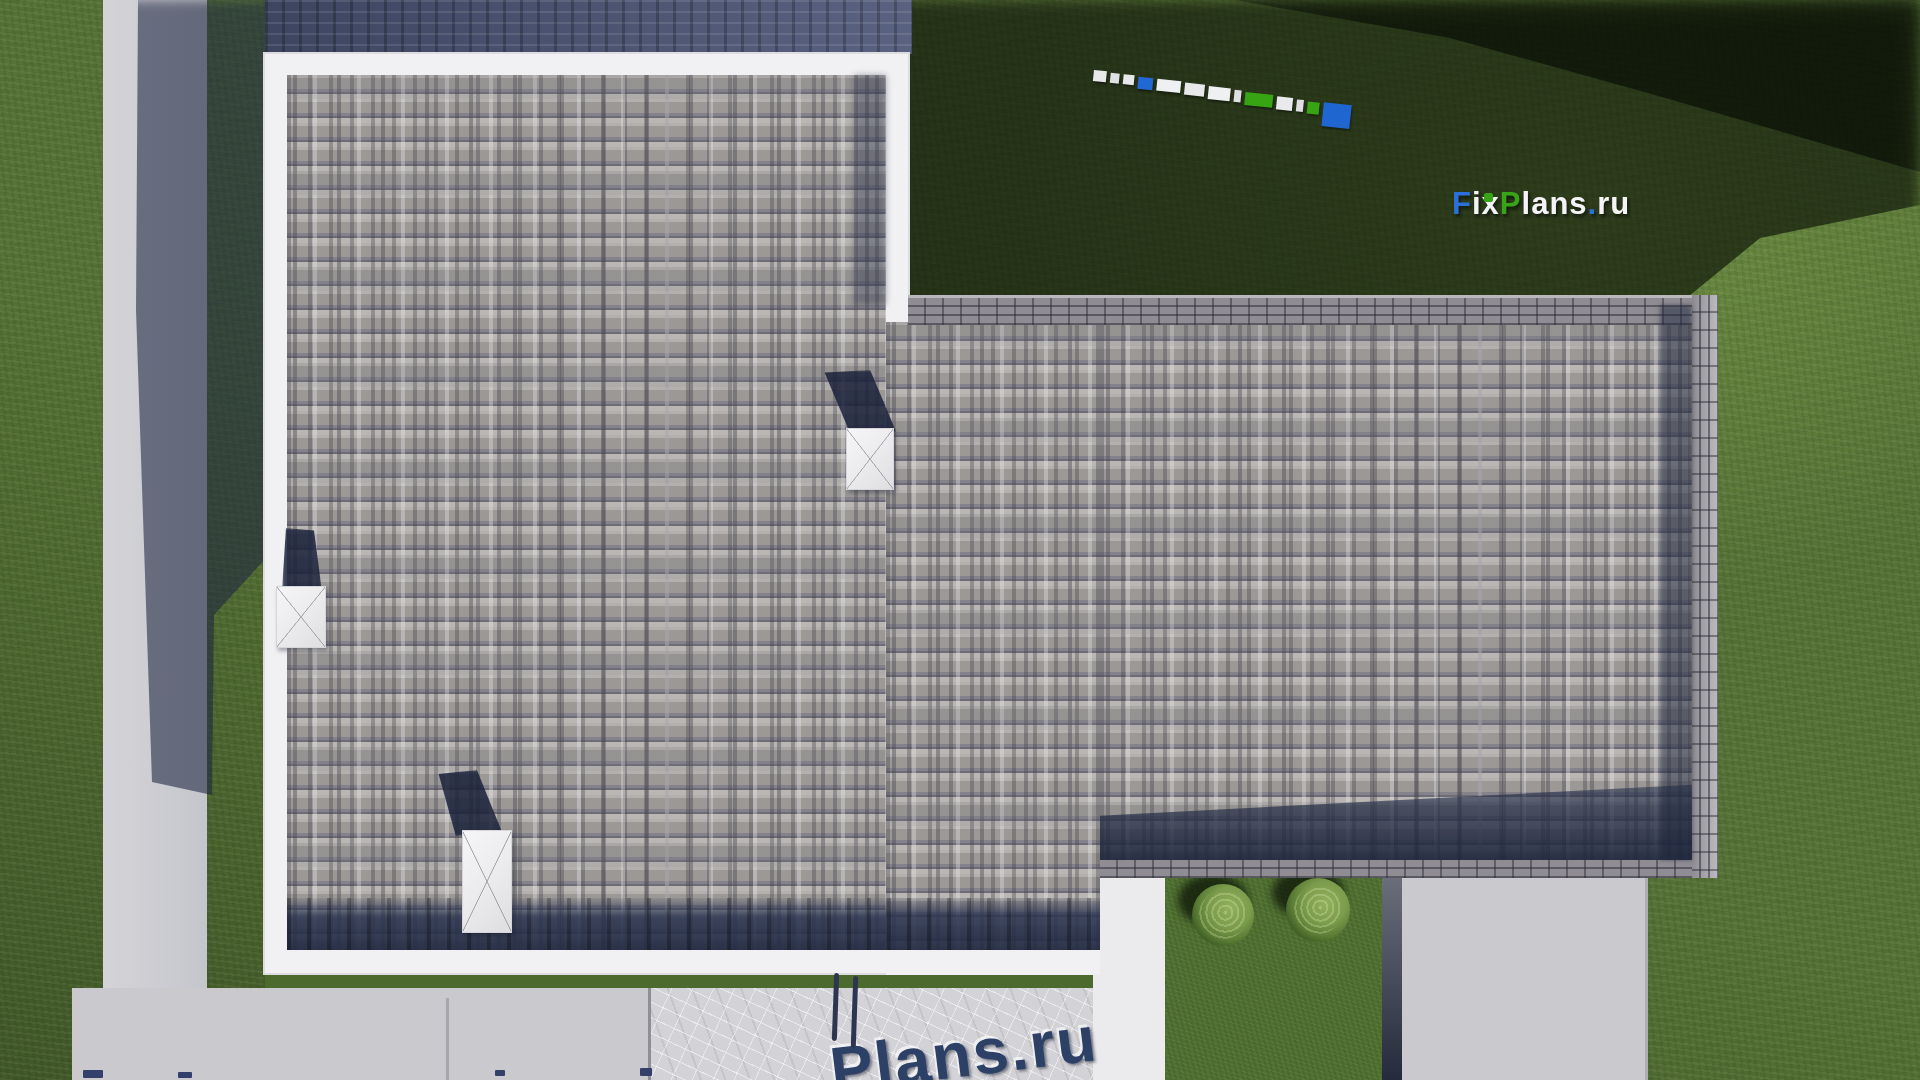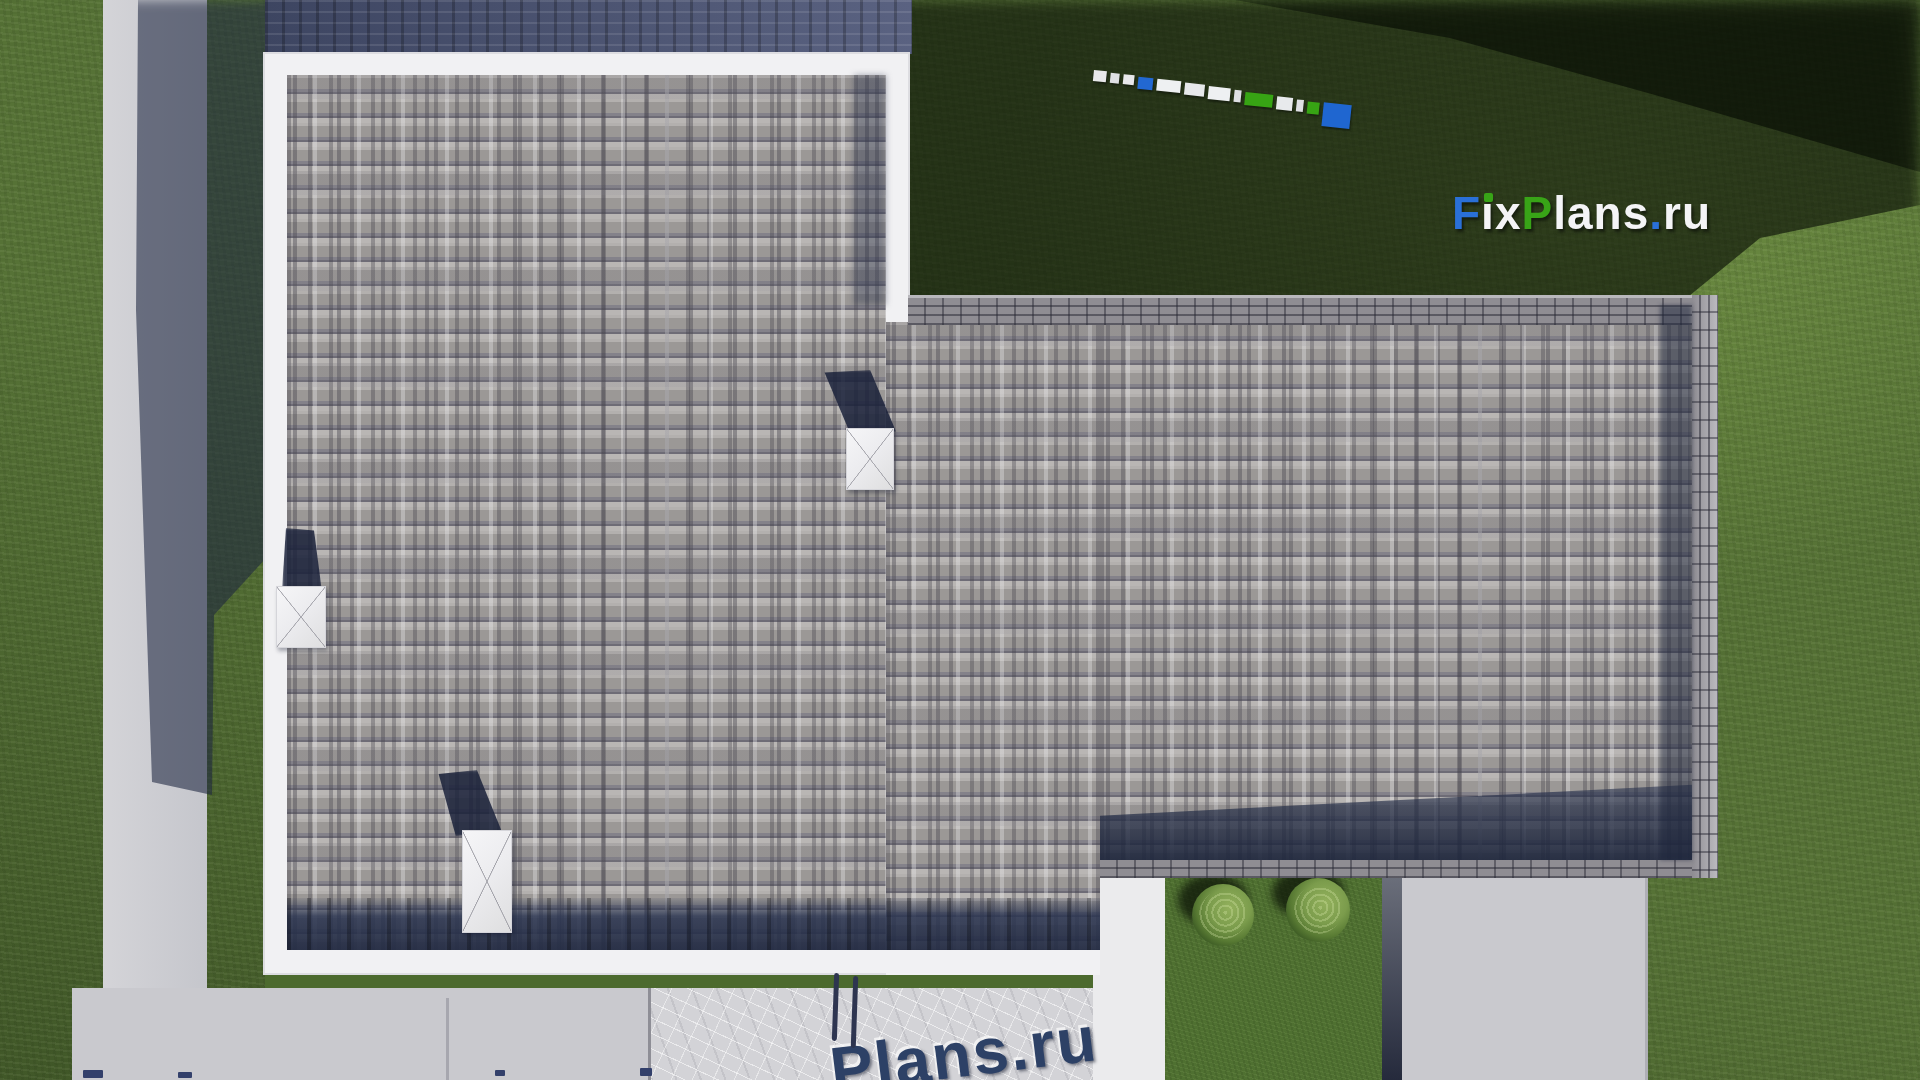--- a/index.html
+++ b/index.html
@@ -98,21 +98,21 @@
   .inner-shade-lt{left:854px;top:75px;width:32px;height:230px;background:rgba(36,44,70,.38);filter:blur(3px);}
   
   .cap{background:linear-gradient(135deg,#f6f6f8 0%,#ececef 48%,#dededf 100%);
     box-shadow:inset 0 0 0 1px #d5d5da, 2px 3px 4px rgba(20,26,46,.35);
     background-image:
       linear-gradient(to bottom right, rgba(0,0,0,0) 49.2%, rgba(150,150,158,.8) 49.7% 50.3%, rgba(0,0,0,0) 50.8%),
       linear-gradient(to bottom left, rgba(0,0,0,0) 49.2%, rgba(150,150,158,.8) 49.7% 50.3%, rgba(0,0,0,0) 50.8%),
       linear-gradient(135deg,#f6f6f8 0%,#ececef 48%,#dededf 100%);}
   .chim-shadow{background:rgba(26,33,57,.85);filter:blur(1.5px);}
   
-  .logo{left:1452px;top:186px;font-size:46px;font-weight:bold;letter-spacing:1px;
+  .logo{left:1452px;top:186px;font-size:31px;font-weight:bold;letter-spacing:1px;
     text-shadow:2px 3px 3px rgba(8,12,6,.6);white-space:nowrap;}
   .logo span{display:inline-block;}
   .logo-dot{left:1484px;top:193px;width:9px;height:9px;border-radius:2px;background:var(--c-green);}
   .ruler{left:1094px;top:70px;display:flex;align-items:flex-start;gap:4px;transform:rotate(6deg);transform-origin:left top;}
   .rblock{box-shadow:1px 2px 2px rgba(10,14,8,.5);}
   .wm-bottom{left:826px;top:1034px;font-size:64px;font-weight:bold;letter-spacing:2px;
     color:var(--c-wm);transform:rotate(-7deg);transform-origin:left top;
     text-shadow:-2px -3px 0 rgba(255,255,255,.65), 2px 2px 3px rgba(18,24,44,.5);white-space:nowrap;}
   .post-stroke{width:5px;border-radius:3px;background:#2e3550;}
   .bmark{position:absolute;background:#33406b;border-radius:1px;}

